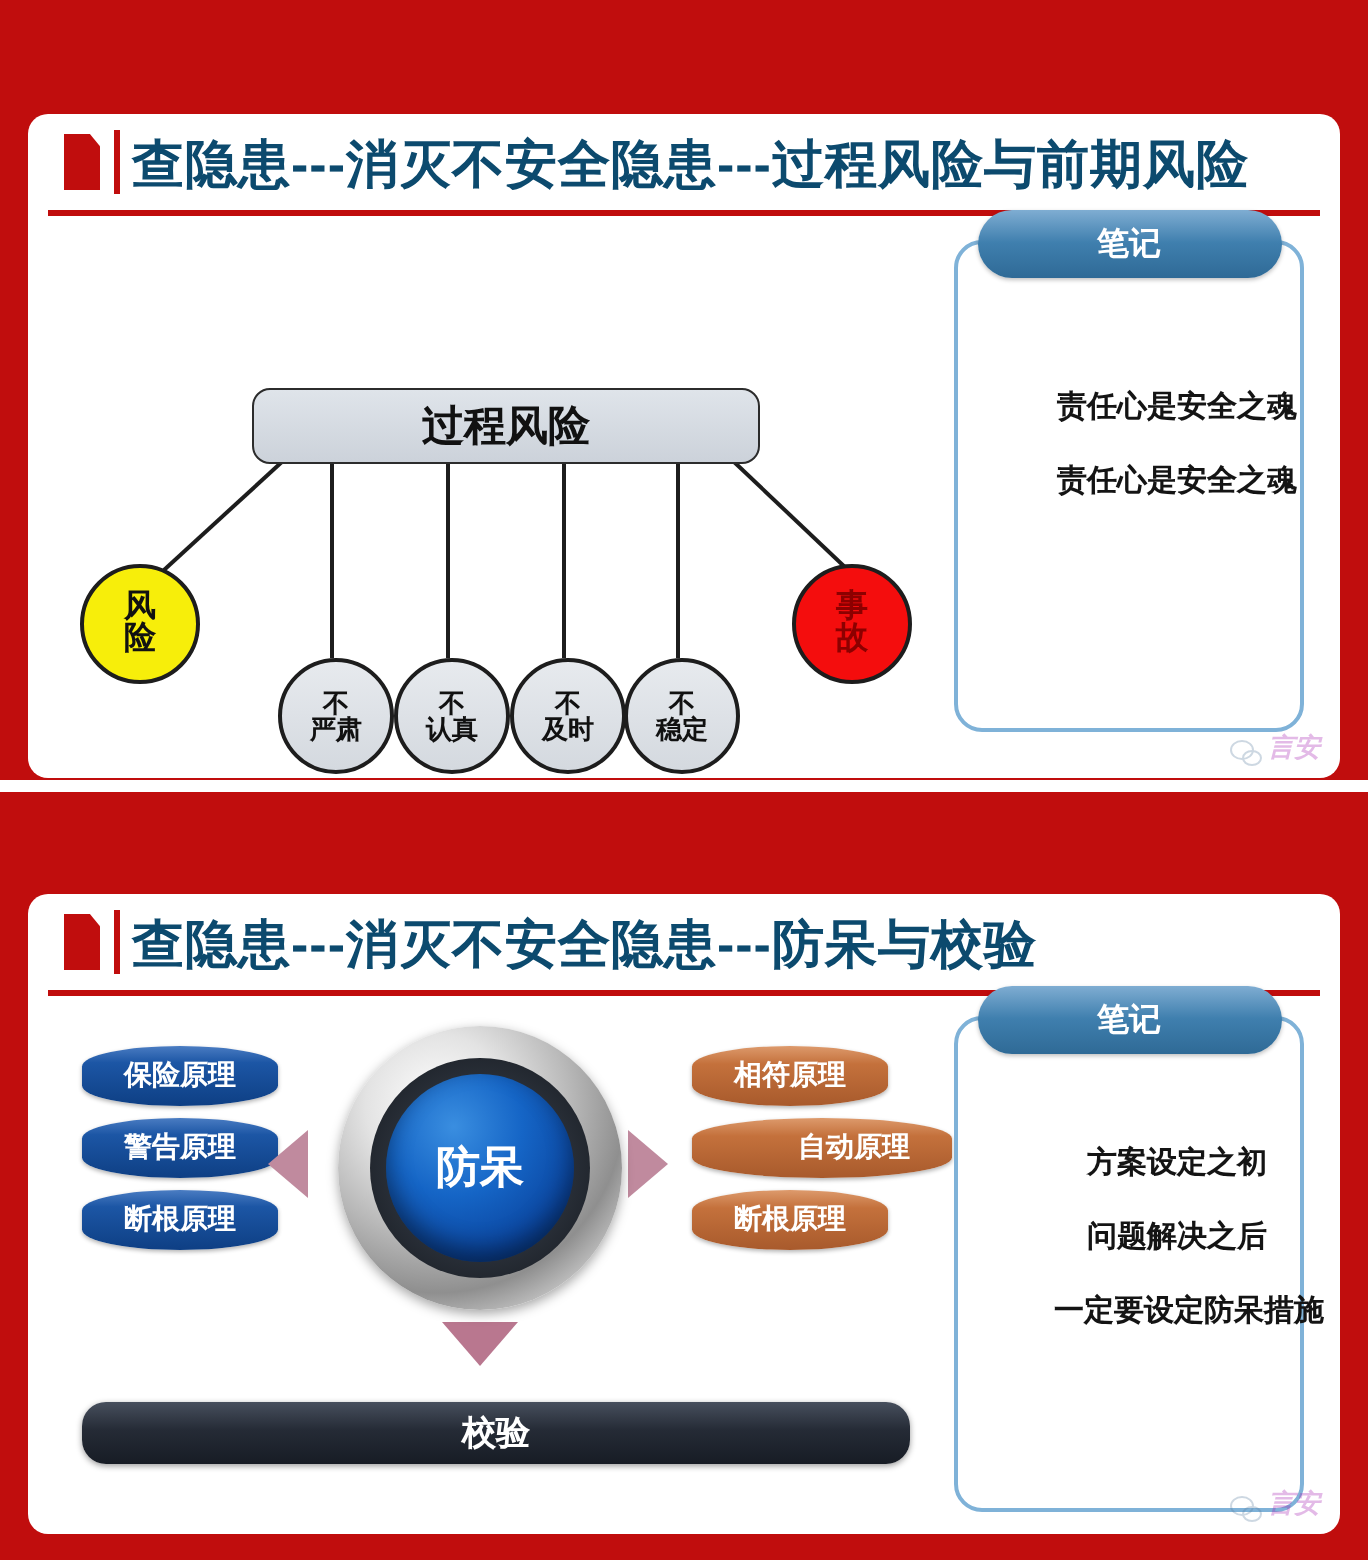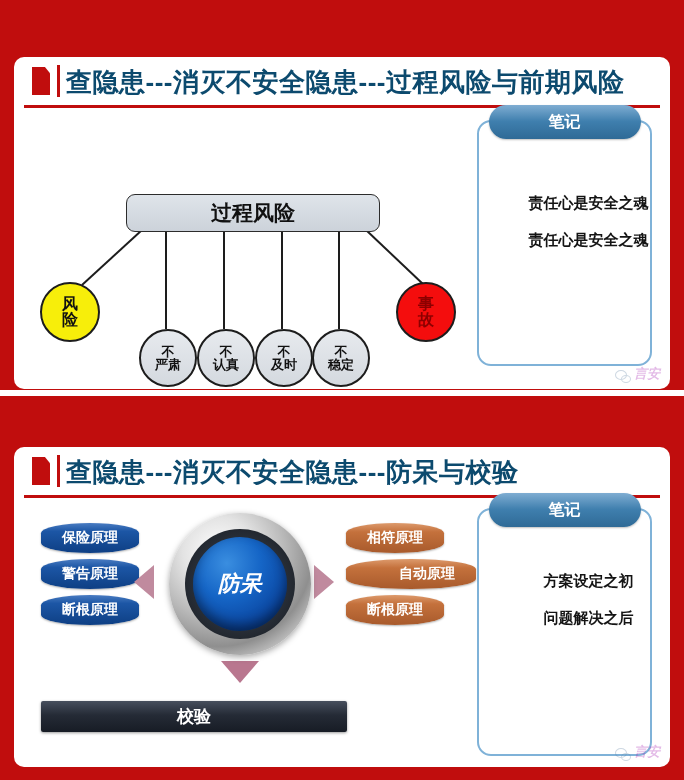--- a/index.html
+++ b/index.html
@@ -138,36 +138,35 @@
 
   .ring-outer{
     position:absolute;left:155px;top:20px;width:142px;height:142px;border-radius:50%;
     background:
       radial-gradient(circle at 35% 28%,#ffffff 0%,#e3e3e3 26%,#b9b9b9 48%,#8f8f8f 68%,#cfcfcf 84%,#9b9b9b 100%);
     box-shadow:0 2px 6px rgba(0,0,0,.35);
   }
   .ring-mid{
     position:absolute;left:16px;top:16px;width:110px;height:110px;border-radius:50%;
     background:radial-gradient(circle at 50% 50%,#161b22 0%,#2a3039 55%,#14181e 100%);
-    font-style:italic;
   }
   .ring-inner{
     position:absolute;left:8px;top:8px;width:94px;height:94px;border-radius:50%;
     background:radial-gradient(circle at 36% 28%,#3a8ee0 0%,#1565c6 38%,#0b46a0 72%,#063478 100%);
     display:flex;align-items:center;justify-content:center;
     color:#ffffff;font-size:22px;font-weight:bold;
     box-shadow:inset 0 -6px 12px rgba(0,0,0,.45);
   }
   .tri{position:absolute;width:0;height:0;}
   .tri.left{border-top:17px solid transparent;border-bottom:17px solid transparent;border-right:20px solid #c08a9e;left:120px;top:72px;}
   .tri.right{border-top:17px solid transparent;border-bottom:17px solid transparent;border-left:20px solid #c08a9e;left:300px;top:72px;}
   .tri.down{border-left:19px solid transparent;border-right:19px solid transparent;border-top:22px solid #b9778f;left:207px;top:168px;}
 
   .pill{
-    position:absolute;left:27px;top:208px;width:306px;height:31px;border-radius:2px;
+    position:absolute;left:27px;top:208px;width:414px;height:31px;border-radius:12px;
     background:linear-gradient(180deg,#474f5d 0%,#252b36 45%,#171c25 100%);
     color:#ffffff;font-size:17px;font-weight:bold;
     display:flex;align-items:center;justify-content:center;
     box-shadow:0 1px 3px rgba(0,0,0,.4);
   }
 </style>
 </head>
 <body>
 
 <div class="slide" id="slide1">
@@ -263,20 +262,21 @@
     </div>
 
     <div class="pill">校验</div>
   </div>
 
   <div class="notes" id="notes2">
     <div class="notes-head">笔记</div>
     <div class="notes-body">
       <div>方案设定之初</div>
       <div>问题解决之后</div>
+      <div>一定要设定防呆措施</div>
     </div>
   </div>
 
   <div class="watermark">
     <span class="wm-bubble"></span>
     <span>言安</span>
   </div>
 </div>
 
 </body></html>

